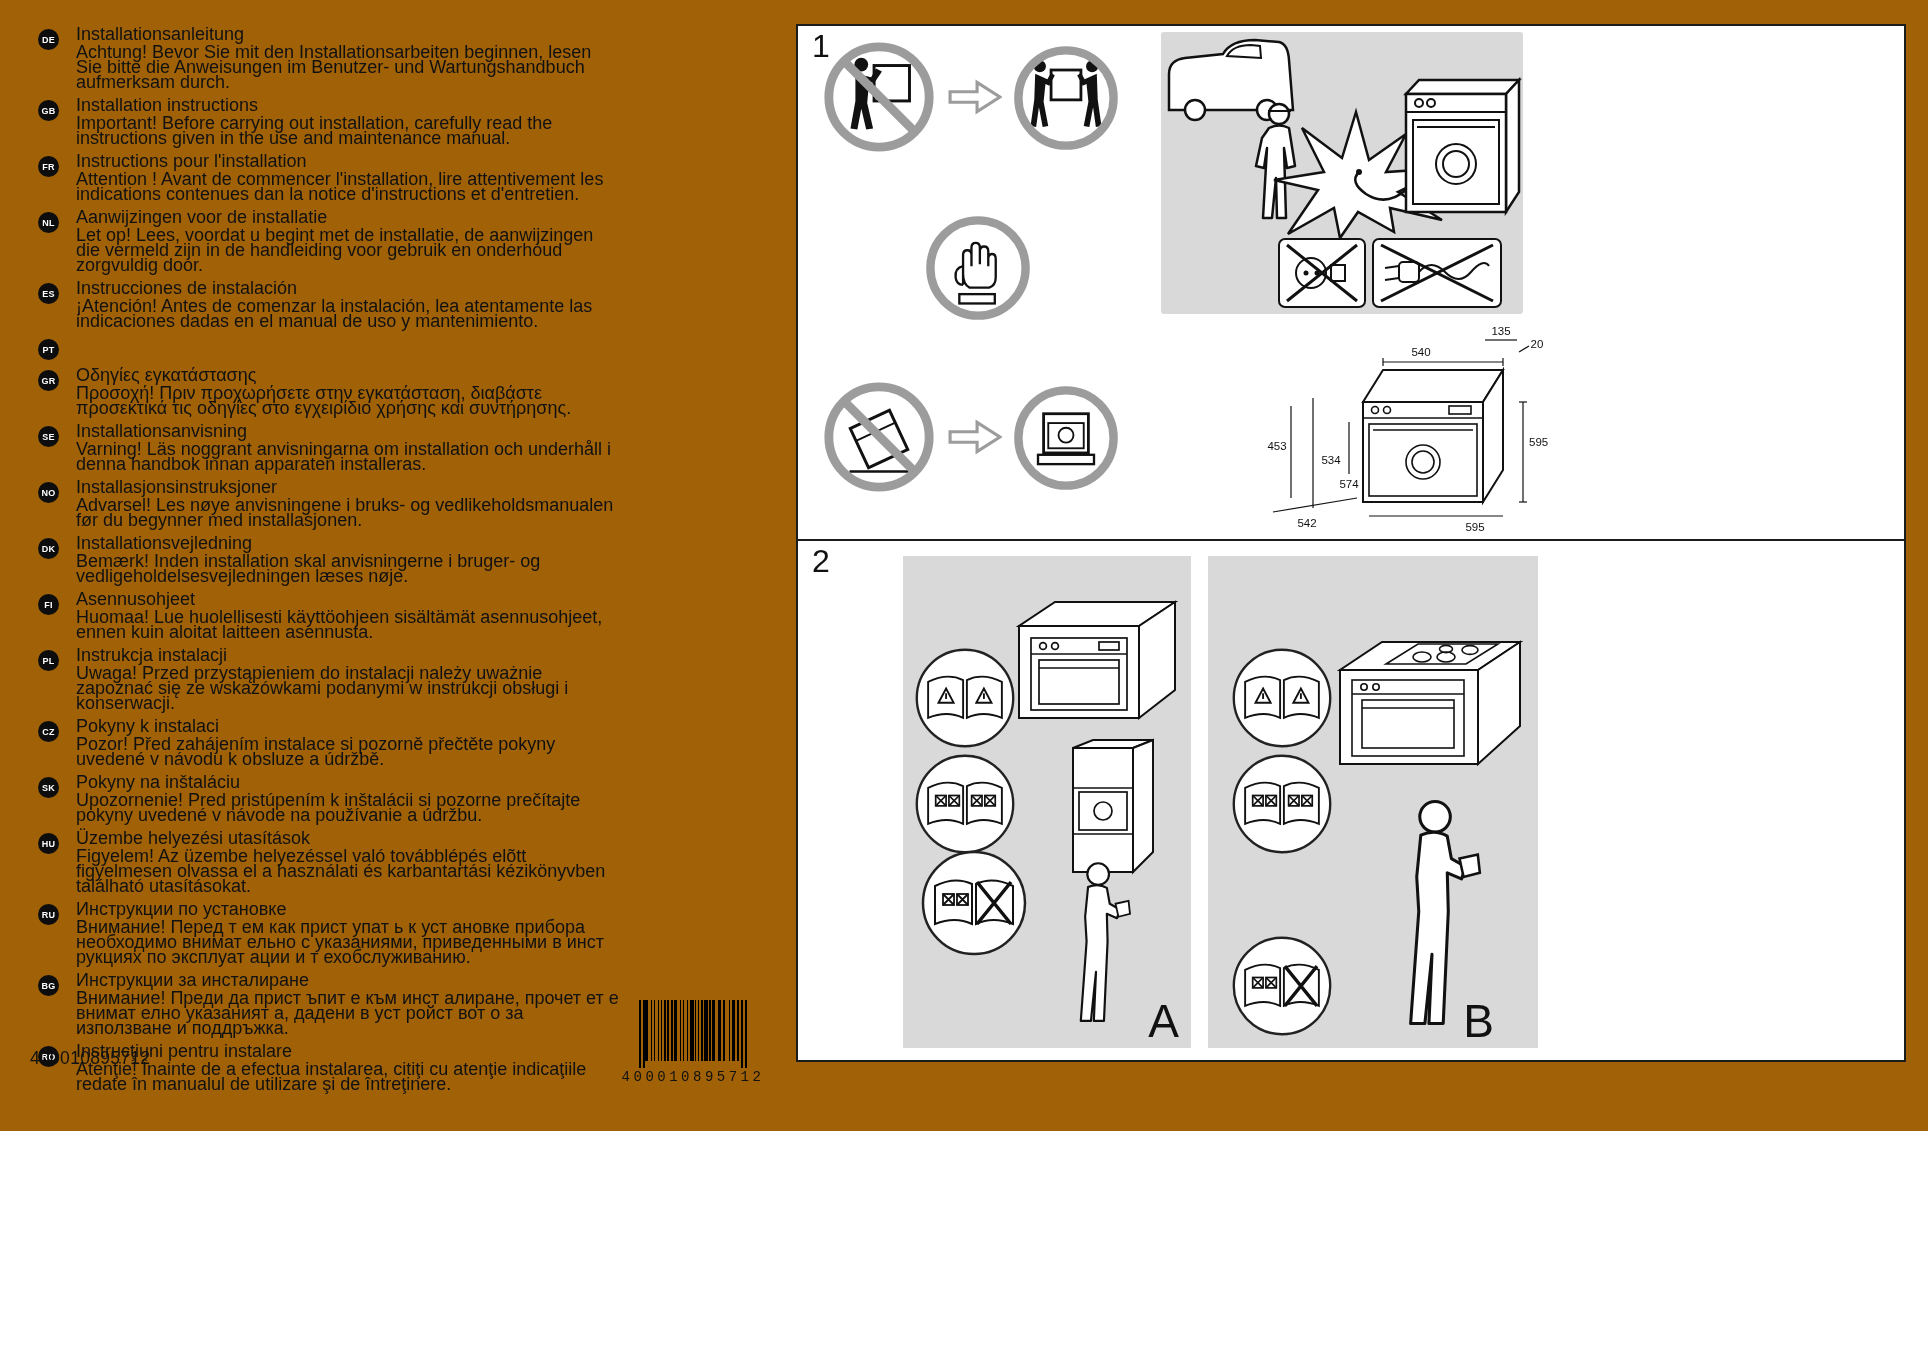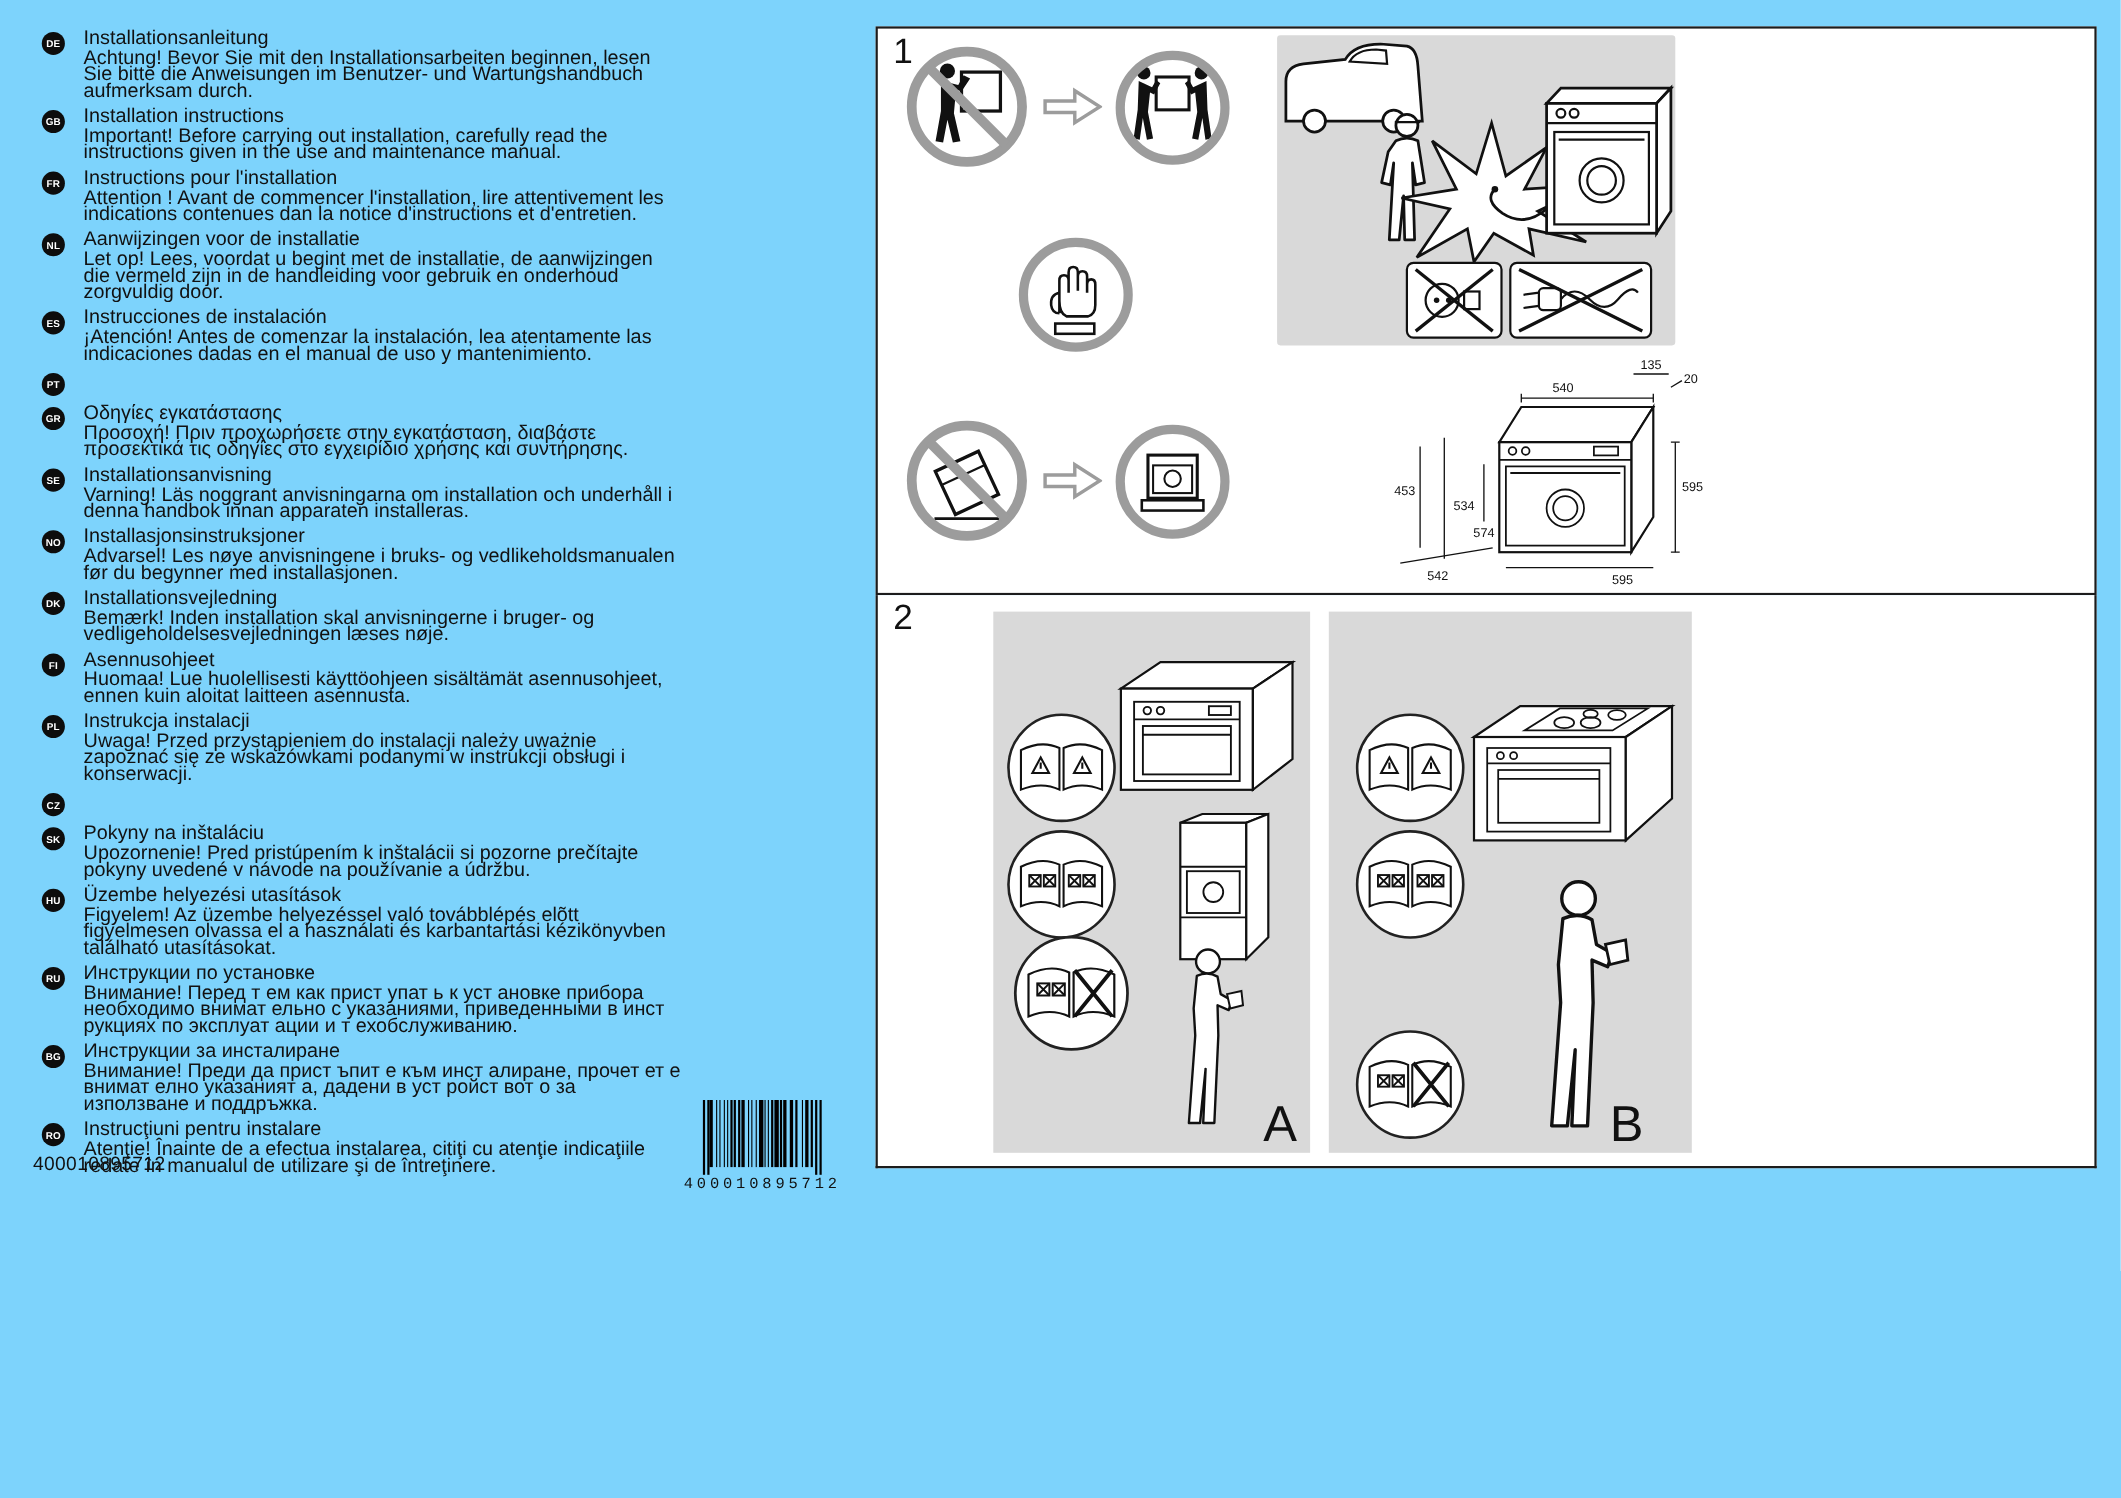--- a/index.html
+++ b/index.html
@@ -1,16 +1,16 @@
 <!DOCTYPE html>
 <html><head>
 <meta charset="utf-8">
 <style>
   html,body{margin:0;padding:0;background:#fff;}
-  .page{position:relative;width:1928px;height:1362px;background:#7dd3fc;overflow:hidden;
+  .page{position:relative;width:1928px;height:1131px;background:#a16207;overflow:hidden;
         font-family:"Liberation Sans","DejaVu Sans",sans-serif;color:#111;}
   svg{display:block;}
   svg text{font-family:"Liberation Sans","DejaVu Sans",sans-serif;fill:#111;stroke:none;}
 
   
   .lang-list{position:absolute;left:38px;top:26px;width:610px;}
   .lang-entry{display:flex;gap:17px;margin-bottom:7px;}
   .lang-badge{flex:0 0 auto;width:21px;height:21px;border-radius:50%;background:#0d0d0d;color:#fff;
               font-size:9px;font-weight:bold;display:flex;align-items:center;justify-content:center;
               margin-top:3px;letter-spacing:.2px;}
@@ -161,20 +161,24 @@
   <div class="lang-entry">
     <span class="lang-badge">PL</span>
     <div class="lang-text">
       <div class="lang-title">Instrukcja instalacji</div>
       <div class="lang-body">Uwaga! Przed przystąpieniem do instalacji należy uważnie zapoznać się ze wskazówkami podanymi w instrukcji obsługi i konserwacji.</div>
     </div>
   </div>
 
   <div class="lang-entry">
     <span class="lang-badge">CZ</span>
+    <div class="lang-text">
+      <div class="lang-title">Pokyny k instalaci</div>
+      <div class="lang-body">Pozor! Před zahájením instalace si pozorně přečtěte pokyny uvedené v návodu k obsluze a údržbě.</div>
+    </div>
   </div>
 
   <div class="lang-entry">
     <span class="lang-badge">SK</span>
     <div class="lang-text">
       <div class="lang-title">Pokyny na inštaláciu</div>
       <div class="lang-body">Upozornenie! Pred pristúpením k inštalácii si pozorne prečítajte pokyny uvedené v návode na používanie a údržbu.</div>
     </div>
   </div>
 

